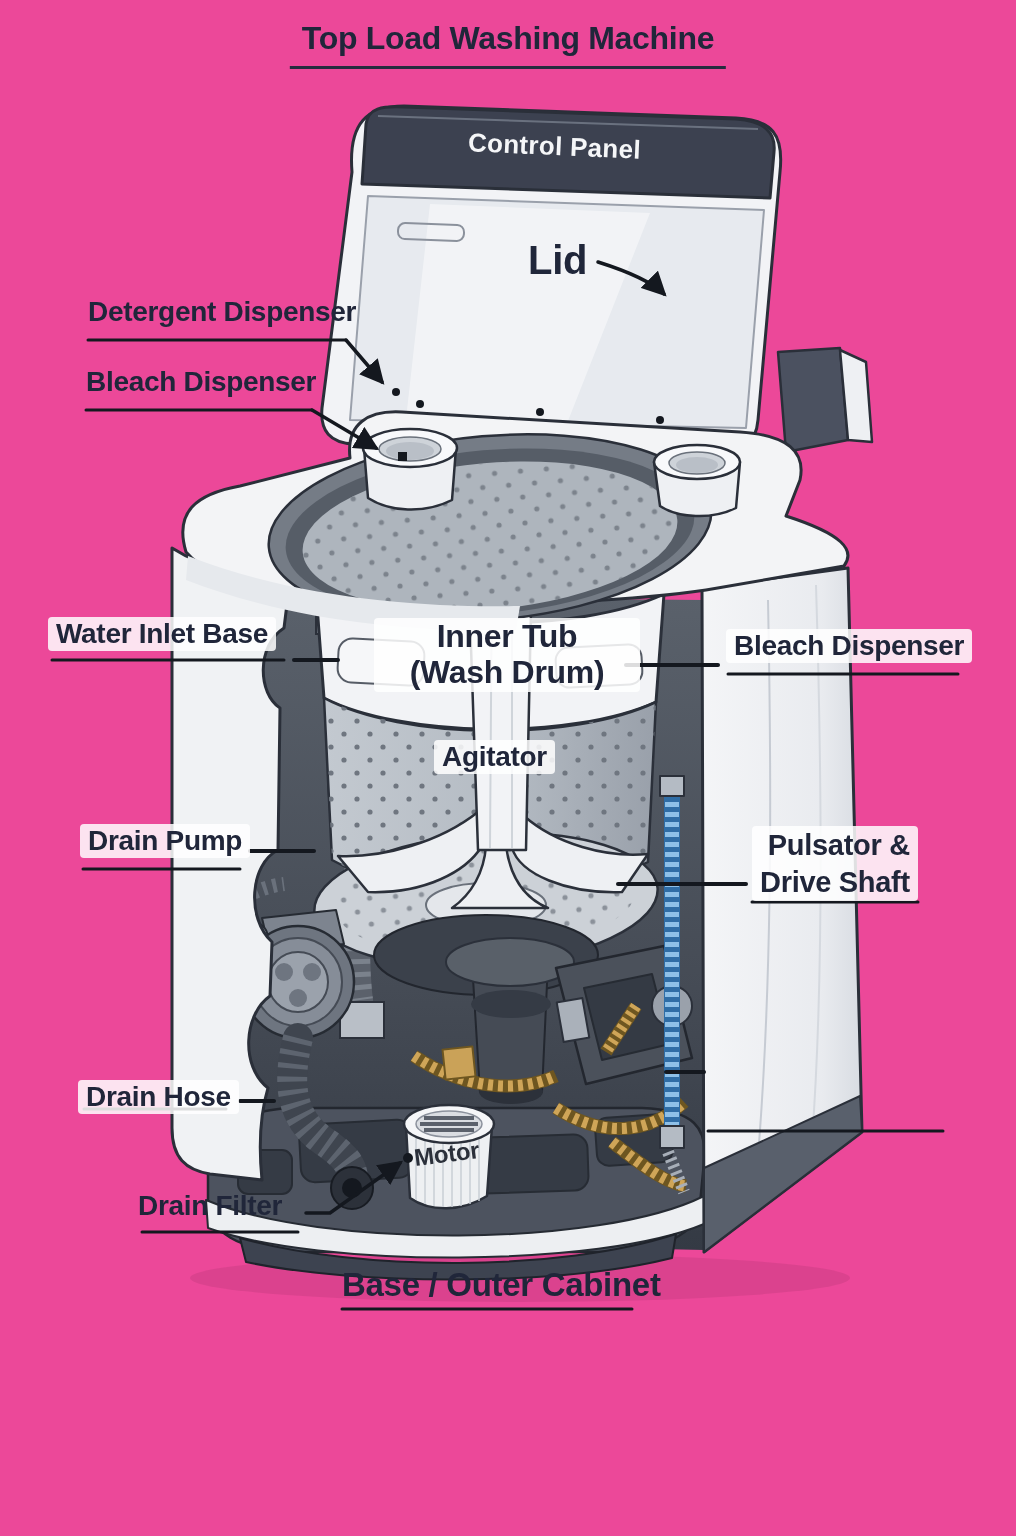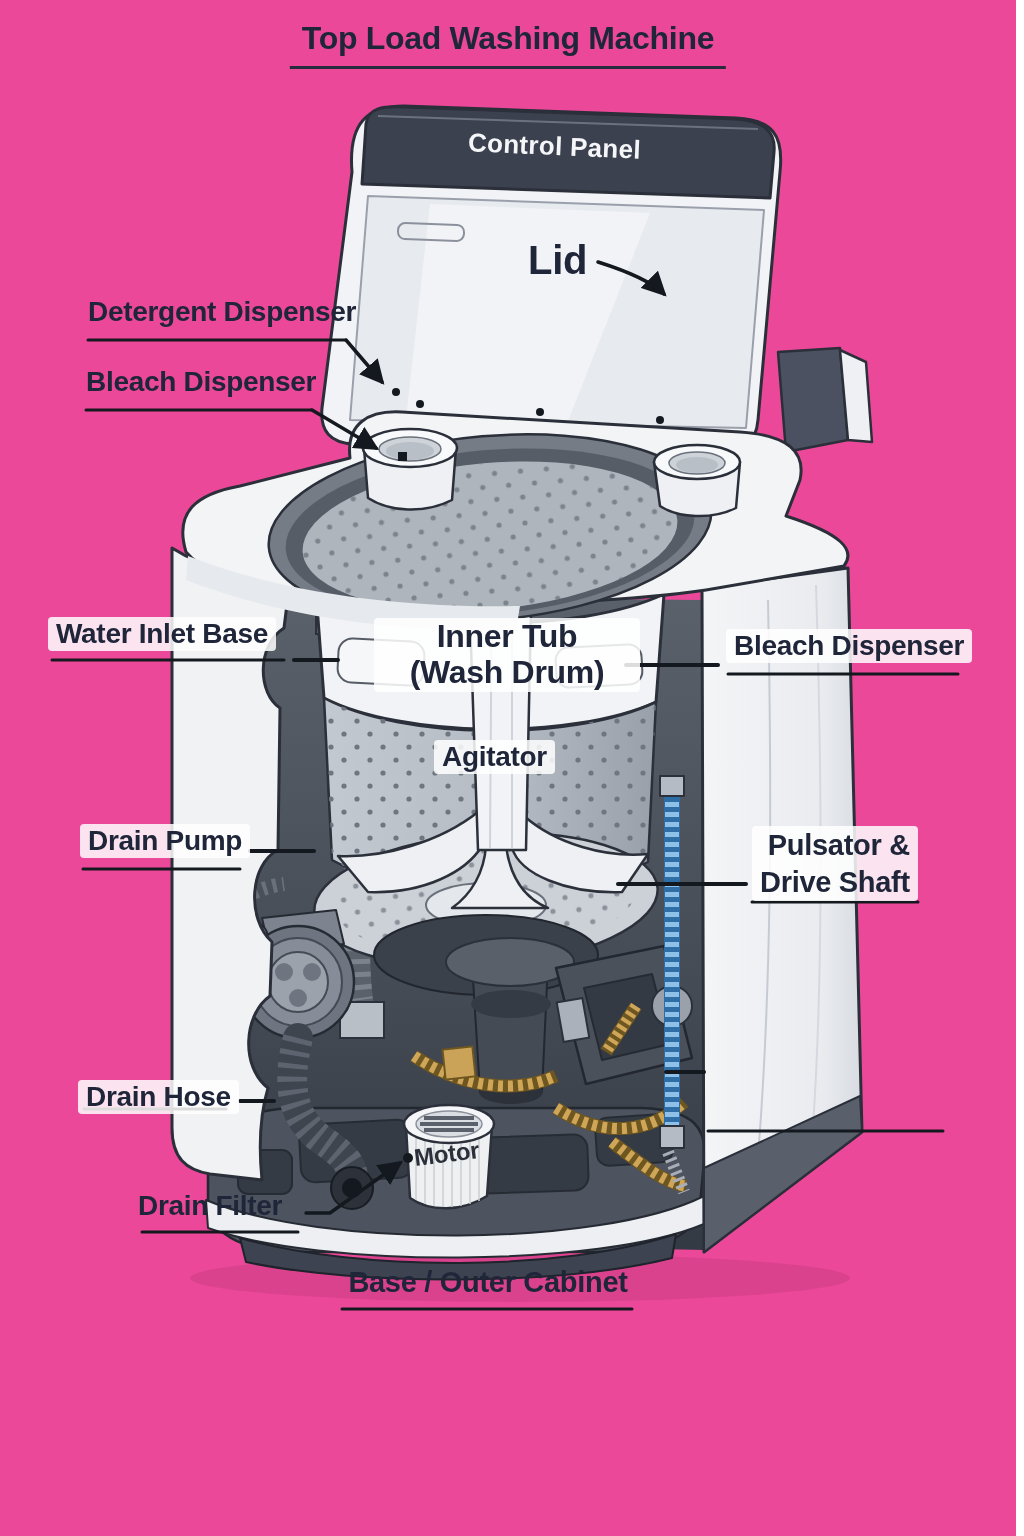--- a/index.html
+++ b/index.html
@@ -20,21 +20,21 @@
   #lbl-water-inlet{left:48px;top:617px;}
   #lbl-inner-tub{left:374px;top:618px;width:250px;font-size:32px;line-height:1.12;}
   #lbl-bleach-right{left:726px;top:629px;}
   #lbl-agitator{left:434px;top:740px;}
   #lbl-drain-pump{left:80px;top:824px;}
   #lbl-pulsator{left:752px;top:826px;font-size:29px;line-height:1.26;text-align:right;}
   #lbl-drain-hose{left:78px;top:1064px;margin-top:16px;}
   #lbl-suspension{left:706px;top:1050px;font-size:30px;line-height:1.26;text-align:left;}
   #lbl-motor{left:414px;top:1140px;font-size:24px;color:#2b303a;transform:rotate(-7deg);}
   #lbl-drain-filter{left:138px;top:1190px;}
-  #lbl-base{left:342px;top:1266px;font-size:29px;width:292px;text-align:center;}
+  #lbl-base{left:342px;top:1266px;font-size:33px;width:292px;text-align:center;}
 </style>
 </head>
 <body>
 
 <div id="canvas">
 
 <svg width="1024" height="1536" viewBox="0 0 1024 1536">
   <defs>
     <pattern id="dots" width="26" height="26" patternUnits="userSpaceOnUse">
       <circle cx="6" cy="6" r="2.6" fill="#6f7680"></circle>

